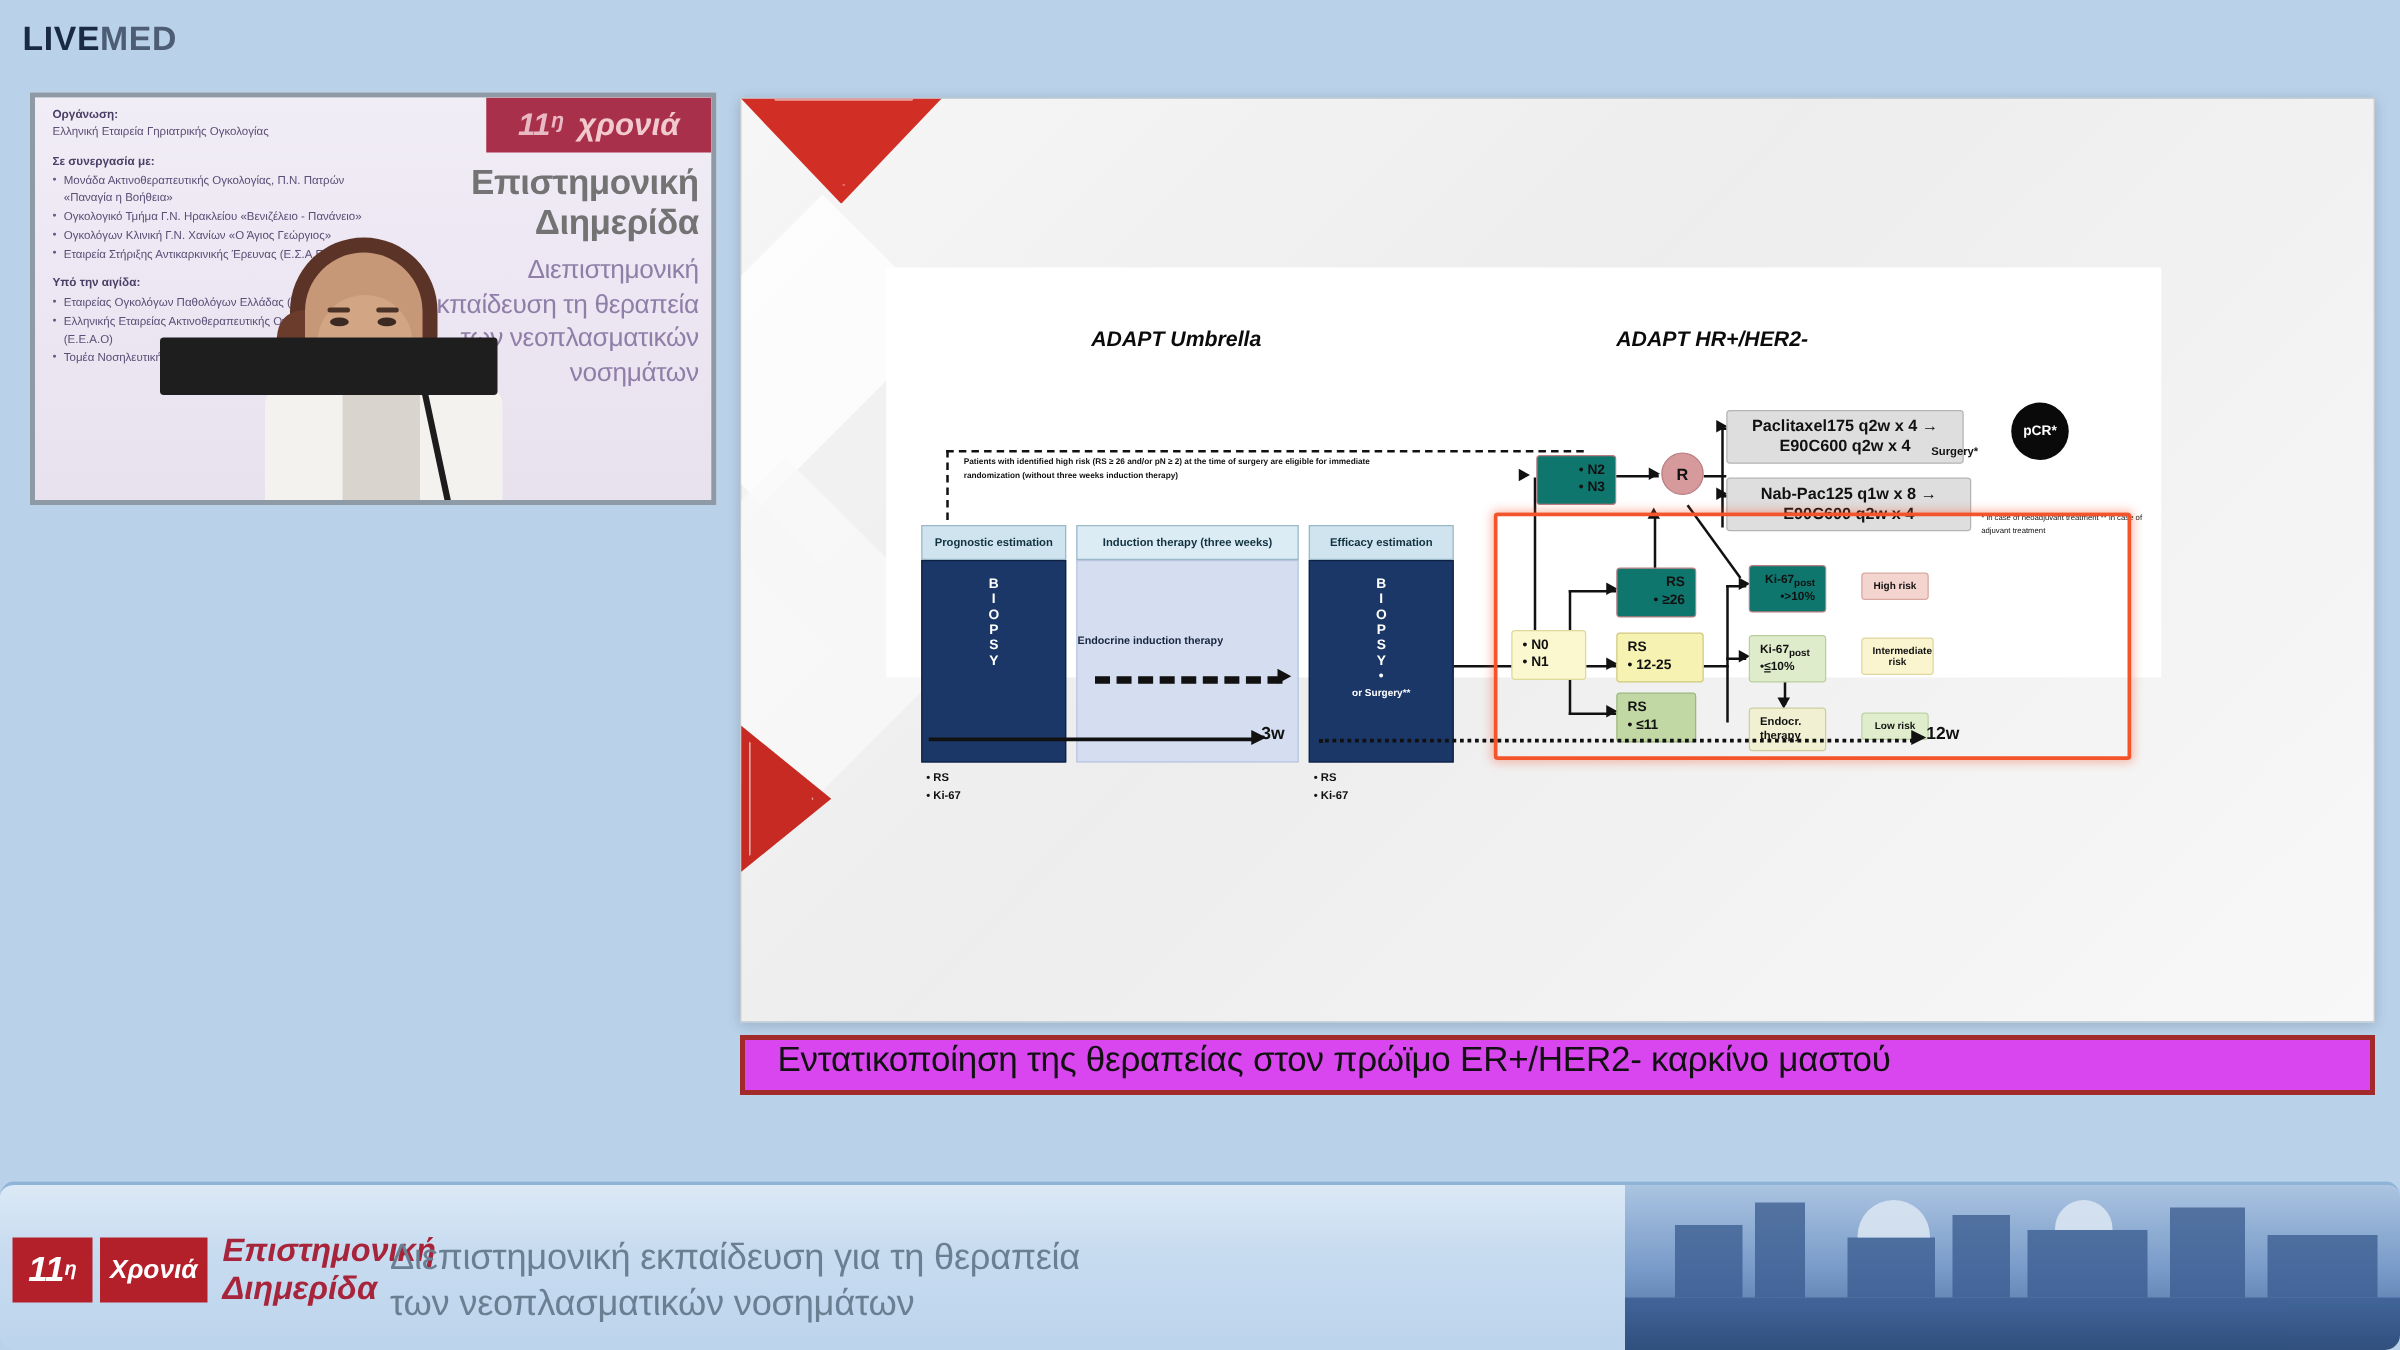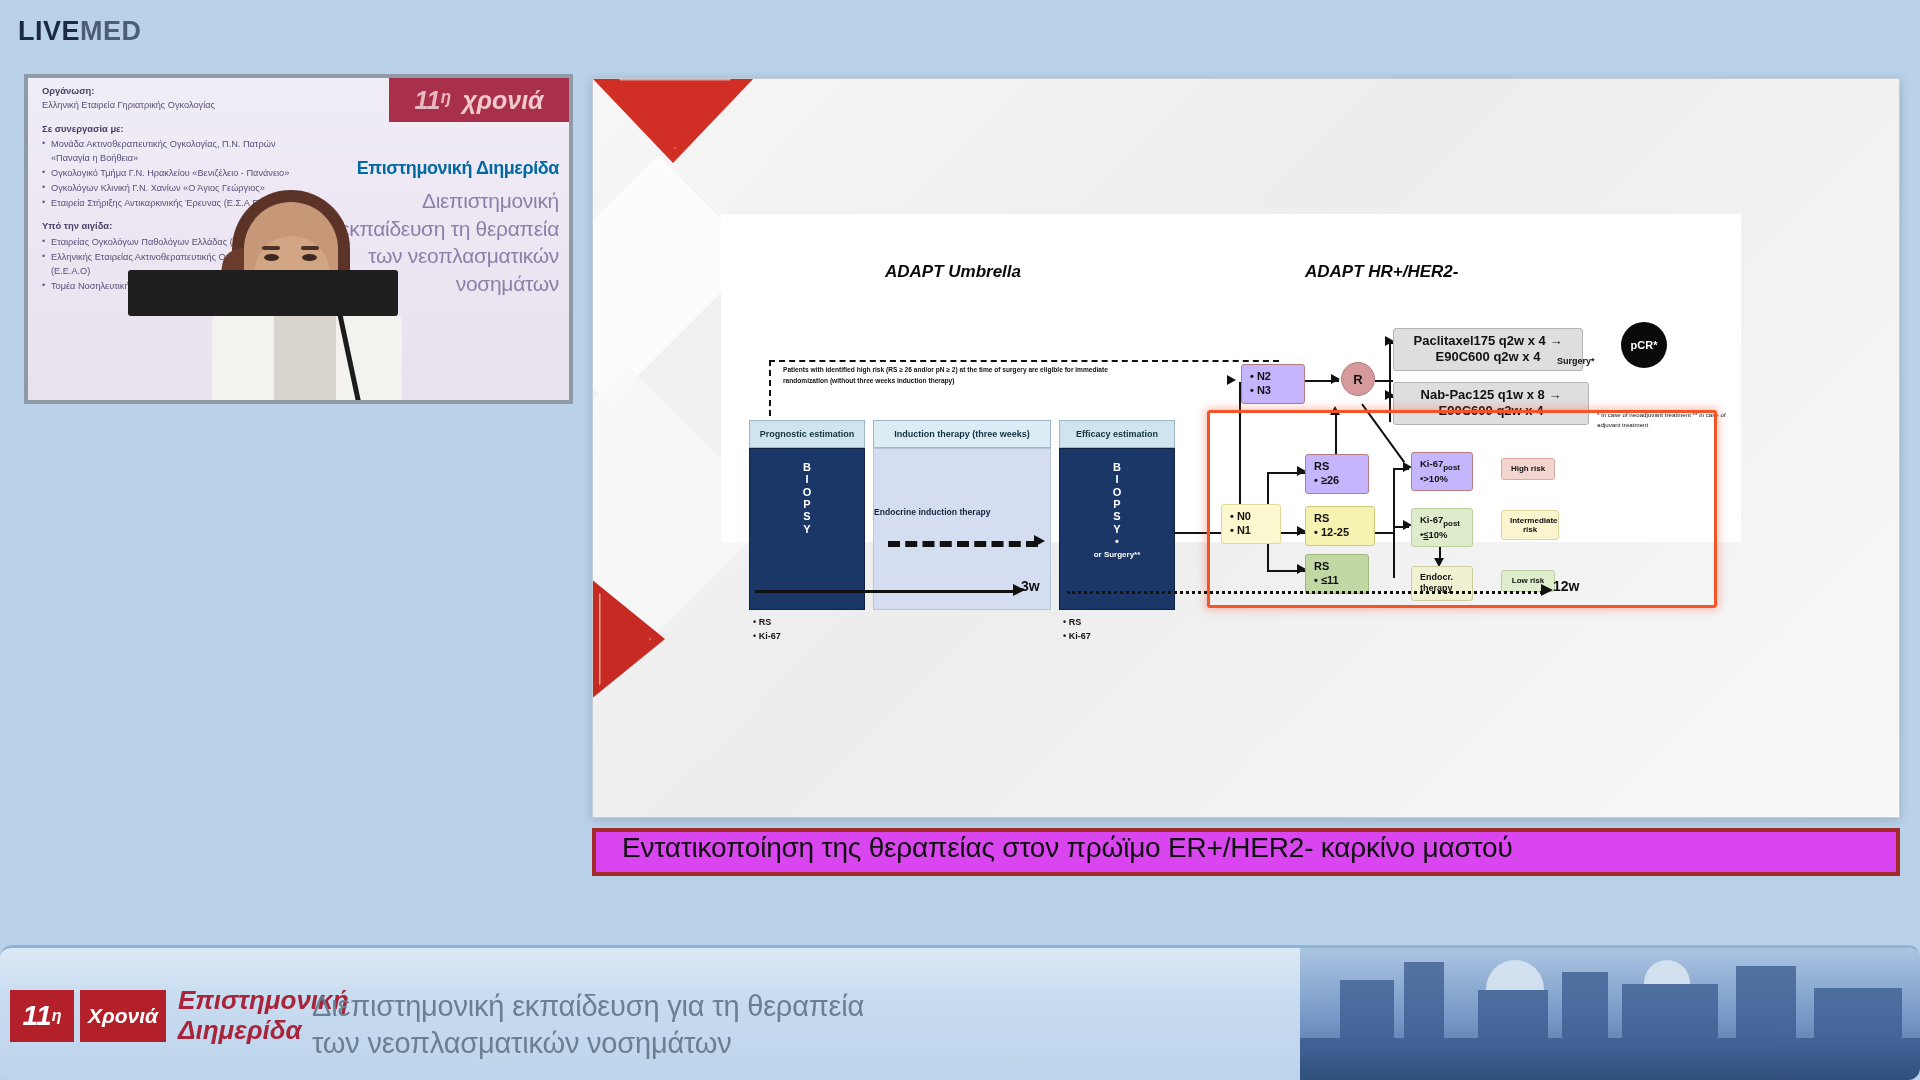--- a/index.html
+++ b/index.html
@@ -46,23 +46,22 @@
     background:#a8304a;
     display:flex; align-items:center; justify-content:center; gap:12px;
     color:#f2c9cf; font-size:25px; font-weight:bold; font-style:italic;
     overflow:hidden;
   }
   .badge-11 .num { color:#e8b9c2; }
   .poster-right {
     position:absolute; right:10px; top:52px; width:240px; text-align:right;
   }
   .poster-right .h1 {
-    font-size:18px; font-weight:bold; color:#0369a1; letter-spacing:-.4px;
+    font-size:28px; font-weight:bold; color:#737373; letter-spacing:-.4px;
     margin-bottom:8px;
-    margin-top:28px;
   }
   .poster-right .h2 {
     font-size:21px; color:#8f7fa8; line-height:1.32; letter-spacing:-.3px;
   }
   .person {
     position:absolute; left:170px; top:118px; width:215px; height:212px;
   }
   .head {
     position:absolute; left:46px; top:6px; width:94px; height:116px;
     background:#c79878; border-radius:48px 48px 44px 44px;
@@ -153,21 +152,21 @@
     clip-path:polygon(0 0, 100% 50%, 0 100%);
     box-shadow:inset 0 0 0 1.5px rgba(255,255,255,.6);
   }
   .slide-title {
     position:absolute; left:128px; top:42px; width:1160px;
     font-size:27.5px; font-weight:bold; color:#17489b; line-height:1.36;
     letter-spacing:-.2px;
   }
   
   .figure {
-    position:absolute; left:128px; top:135px; width:1020px; height:328px;
+    position:absolute; left:116px; top:135px; width:1020px; height:328px;
     background:#ffffff;
   }
   .fig-h { position:absolute; font-style:italic; font-weight:bold; color:#0b0b0b; }
   .fig-h.umb { left:164px; top:48px; font-size:17px; }
   .fig-h.hr  { left:584px; top:48px; font-size:17px; }
 
   .note-dash {
     position:absolute; left:48px; top:146px; width:510px; height:0;
     border-top:2.4px dashed #111;
   }
@@ -222,21 +221,21 @@
     position:absolute; font-size:9px; font-weight:bold; color:#111; line-height:1.5;
   }
   .bullets.l { left:32px; top:402px; }
   .bullets.r { left:342px; top:402px; }
 
   .node {
     position:absolute; border:1px solid #9a6a6a; border-radius:3px;
     font-size:11px; font-weight:bold; color:#111;
     padding:5px 8px; line-height:1.25;
   }
-  .node.pink   { background:#c4b5fd; border-color:#b87d80; }
+  .node.pink   { background:#0f766e; border-color:#b87d80;text-align:right; }
   .node.yellow { background:#f6f2b2; border-color:#cfc97e; }
   .node.green  { background:#c2d8a4; border-color:#9cb87c; }
   .node.paleY  { background:#fbf7cf; border-color:#ded899; }
   .node.paleG  { background:#dfeccb; border-color:#b9cfa0; }
   .node.gray   { background:#dedede; border-color:#b4b4b4; font-size:13px; font-weight:bold; padding:4px 6px;text-align:center;}
 
   .n-n23  { left:520px; top:150px; width:64px; }
   .n-rs26 { left:584px; top:240px; width:64px; }
   .n-n01  { left:500px; top:290px; width:60px; }
   .n-rs12 { left:584px; top:292px; width:70px; }

